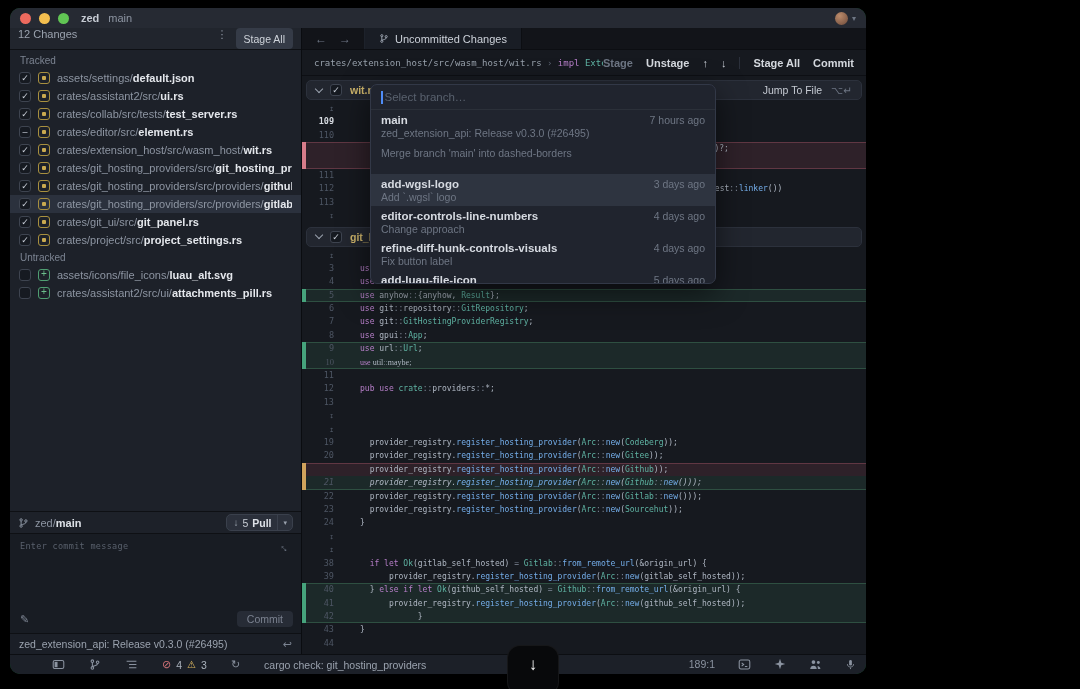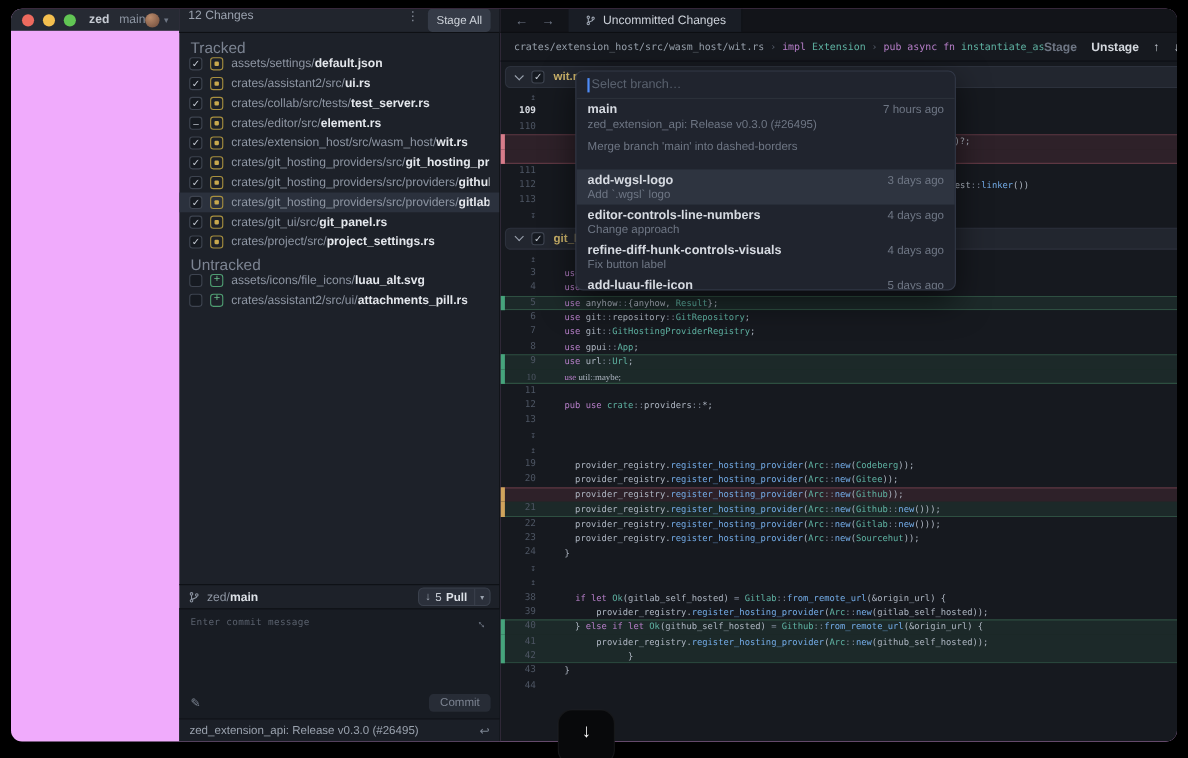--- a/index.html
+++ b/index.html
@@ -1,38 +1,38 @@
 <!DOCTYPE html>
 <html><head>
 <meta charset="utf-8">
 <style>
   *{box-sizing:border-box;margin:0;padding:0}
   html,body{width:1080px;height:689px;background:#000;overflow:hidden;font-family:"Liberation Sans",sans-serif}
   body{position:relative}
-  .window{position:absolute;left:10px;top:8px;width:1060px;height:666px;background:#f0abfc;border-radius:10px;overflow:hidden;display:flex;flex-direction:row;box-shadow:0 12px 40px rgba(0,0,0,.65)}
+  .window{position:absolute;left:10px;top:8px;width:856px;height:666px;background:#14532d;border-radius:10px;overflow:hidden;display:flex;flex-direction:column;box-shadow:0 12px 40px rgba(0,0,0,.65)}
   
   .titlebar{height:20px;flex:none;background:#262a33;display:flex;align-items:center;padding:0 10px}
   .lights{display:flex;gap:8px;align-items:center}
   .light{width:11px;height:11px;border-radius:50%}
   .light.red{background:#ed6a5e}.light.yellow{background:#f4bf4f}.light.green{background:#61c554}
   .title-app{margin-left:12px;font-size:11px;color:#c6cbd3;font-weight:700}
   .title-branch{margin-left:9px;font-size:11px;color:#8d95a2}
   .titlebar-right{margin-left:auto;display:flex;align-items:center;gap:4px}
   .avatar{width:13px;height:13px;border-radius:50%;background:radial-gradient(circle at 35% 30%,#bb8b6b,#6d4a3a);display:inline-block}
   .tb-caret{color:#6e7684;font-size:8px}
   
   .main{flex:1;display:flex;min-height:0}
   
   .git-panel{width:292px;flex:none;background:#1d2129;border-right:1px solid #0a0c10;display:flex;flex-direction:column;min-height:0}
   .panel-header{height:22px;flex:none;display:flex;padding:0 8px;background:#21252d;border-bottom:1px solid #0e1014}
   .panel-title{font-size:11px;color:#9aa2ae}
   .kebab{margin-left:auto;color:#8d95a2;font-size:11px;padding:0 4px;cursor:default}
   .stage-all-btn{margin-left:4px;background:#353b47;border:none;border-radius:4px;color:#ced3da;font-size:10.5px;padding:2px 8px;font-family:inherit}
   .file-list{flex:1;overflow:hidden;padding-top:2px}
-  .section-label{font-size:14px;color:#7c8492;padding:3px 10px;height:17px}
+  .section-label{font-size:10px;color:#7c8492;padding:3px 10px;height:17px}
   .file-row{height:18px;display:flex;align-items:center;padding:0 9px;gap:7px;font-size:11px}
   .file-row.selected{background:#2b313d}
   .cbx{width:12px;height:12px;border:1px solid #3e4450;border-radius:3px;background:#161a21;color:#c9cfd8;font-size:9px;line-height:10px;text-align:center;flex:none;display:inline-block}
   .sticon{width:12px;height:12px;border:1px solid;border-radius:3px;flex:none;position:relative;display:inline-block}
   .sticon.modified{border-color:#a8903f}
   .sticon.modified::after{content:"";position:absolute;inset:3px;background:#c9a94f;border-radius:1px}
   .sticon.added{border-color:#4f9e72}
   .sticon.added::after{content:"+";position:absolute;left:0;right:0;top:-2px;text-align:center;color:#6cbf8c;font-size:10px;line-height:12px}
   .file-path{white-space:nowrap;overflow:hidden;text-overflow:clip}
   .file-dir{color:#8d95a2}
@@ -384,21 +384,21 @@
             </div>
             <div class="row ctx">
               <span class="gut">20</span>
               <span class="code"><span class="s-x">  provider_registry.</span><span class="s-f">register_hosting_provider</span><span class="s-x">(</span><span class="s-t">Arc</span><span class="s-p">::</span><span class="s-f">new</span><span class="s-x">(</span><span class="s-t">Gitee</span><span class="s-x">));</span></span>
             </div>
             <div class="row del" style="box-shadow: rgba(225, 115, 135, 0.28) 0px 1px 0px inset;">
               <span class="bar yellow"></span>
               <span class="gut"></span>
               <span class="code"><span class="s-x">  provider_registry.</span><span class="s-f">register_hosting_provider</span><span class="s-x">(</span><span class="s-t">Arc</span><span class="s-p">::</span><span class="s-f">new</span><span class="s-x">(</span><span class="s-t">Github</span><span class="s-x">));</span></span>
             </div>
-            <div class="row add" style="box-shadow: rgba(100, 195, 140, 0.25) 0px -1px 0px inset;">
+            <div class="row add" style="box-shadow: rgba(100, 195, 140, 0.25) 0px -1px 0px inset; font-style: italic;">
               <span class="bar yellow"></span>
               <span class="gut">21</span>
               <span class="code"><span class="s-x">  provider_registry.</span><span class="s-f">register_hosting_provider</span><span class="s-x">(</span><span class="s-t">Arc</span><span class="s-p">::</span><span class="s-f">new</span><span class="s-x">(</span><span class="s-t">Github</span><span class="s-p">::</span><span class="s-f">new</span><span class="s-x">()));</span></span>
             </div>
             <div class="row ctx">
               <span class="gut">22</span>
               <span class="code"><span class="s-x">  provider_registry.</span><span class="s-f">register_hosting_provider</span><span class="s-x">(</span><span class="s-t">Arc</span><span class="s-p">::</span><span class="s-f">new</span><span class="s-x">(</span><span class="s-t">Gitlab</span><span class="s-p">::</span><span class="s-f">new</span><span class="s-x">()));</span></span>
             </div>
             <div class="row ctx">
               <span class="gut">23</span>

